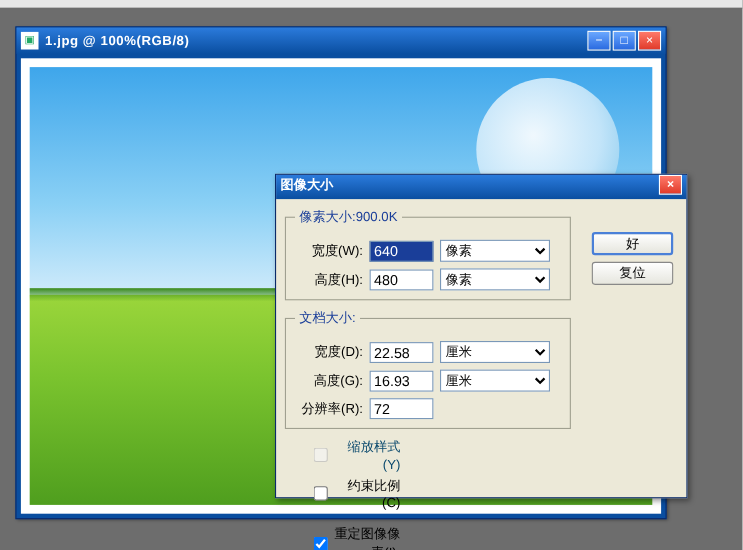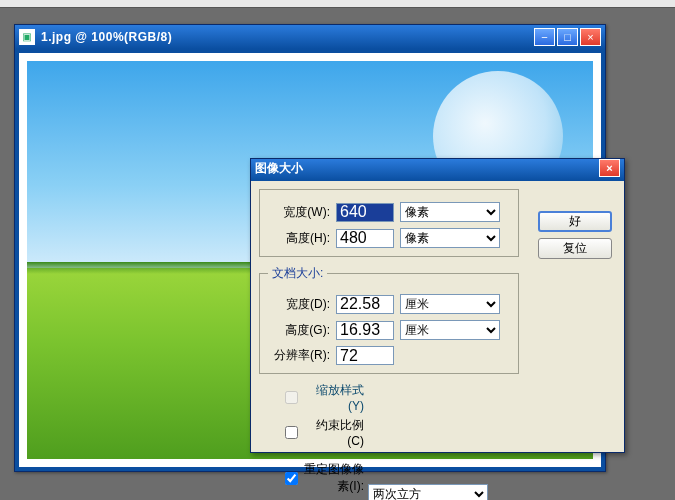--- a/index.html
+++ b/index.html
@@ -137,21 +137,21 @@
     display: flex;
     align-items: center;
     margin-top: 6px;
     gap: 6px;
   }
   .row label { width: 62px; text-align: right; }
   .row input[type=text] {
     width: 58px; height: 19px;
     border: 1px solid #7a98b8;
     padding: 1px 3px;
-    font-size: 16px;
+    font-size: 13px;
     font-family: inherit;
   }
   .row input.sel { background: #1a3e99; color: #fff; }
   .row select {
     width: 100px; height: 20px;
     border: 1px solid #7a98b8;
     font-size: 12px;
     font-family: inherit;
     background: #fff;
   }
@@ -214,20 +214,23 @@
 </div>
 
 <div class="dialog">
   <div class="dlg-title">
     <span class="t">图像大小</span>
     <div class="winbtn close">×</div>
   </div>
   <div class="dlg-body">
     <div class="left-col">
       <fieldset>
+        <legend>
+          <span class="legend-inline">像素大小:</span><span class="legend-inline">900.0K</span>
+        </legend>
         <div class="row">
           <label>宽度(W):</label>
           <input class="sel" type="text" value="640" style="">
           <select>
             <option>像素</option>
           </select>
         </div>
         <div class="row">
           <label>高度(H):</label>
           <input type="text" value="480" style="">

